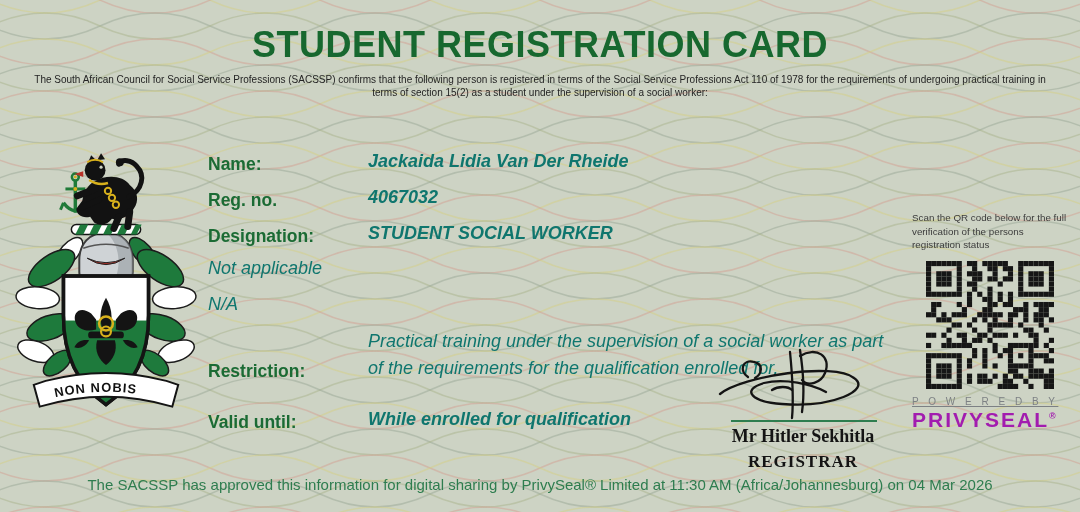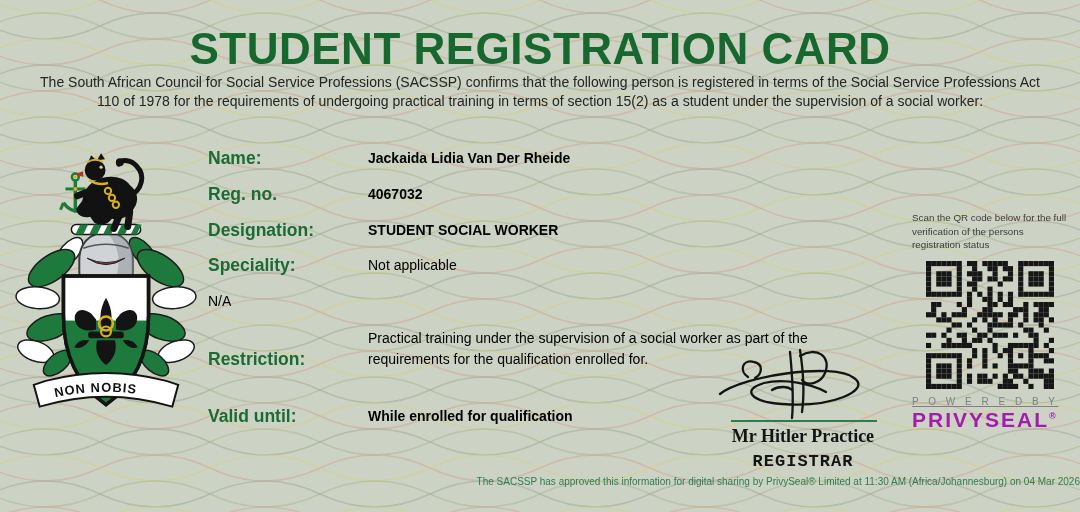--- a/index.html
+++ b/index.html
@@ -7,56 +7,56 @@
     position:relative;width:1080px;height:512px;overflow:hidden;
     background:#cdd3c4;
     font-family:"Liberation Sans", sans-serif;
     -webkit-font-smoothing:antialiased;
   }
   .waves{position:absolute;left:0;top:0;width:1080px;height:512px;}
   .layer{position:absolute;left:0;top:0;width:1080px;height:512px;}
 
   .title{
     position:absolute;top:24px;left:0;width:1080px;text-align:center;
-    font-size:44px;font-weight:bold;letter-spacing:.5px;color:#17682f;
+    font-size:36px;font-weight:bold;letter-spacing:.5px;color:#17682f;
   }
   .intro{
     position:absolute;top:73px;left:30px;width:1020px;text-align:center;
-    font-size:14px;line-height:1.33;color:#242424;
+    font-size:10px;line-height:1.33;color:#242424;
   }
 
   .crest{position:absolute;left:12px;top:140px;width:188px;height:275px;}
 
   .fields{position:absolute;left:208px;top:0;width:710px;}
   .frow{position:absolute;left:0;display:flex;align-items:flex-end;}
   .flabel{width:160px;flex:0 0 160px;font-size:17.5px;font-weight:bold;color:#1b6b34;}
-  .fvalue{width:530px;font-size:14px;color:#000000;line-height:1.5;}
+  .fvalue{width:530px;font-size:18px;color:#0f766e;line-height:1.5;font-style:italic;}
   .fvalue.vbold{font-weight:bold;}
 
   .sig-scribble{position:absolute;left:712px;top:346px;width:170px;height:76px;}
   .sig-line{position:absolute;left:731px;top:420px;width:146px;height:2px;background:#2e7d4f;}
   .sig-name{
     position:absolute;left:698px;top:426px;width:210px;text-align:center;
     font-family:"Liberation Serif", serif;font-size:18px;font-weight:bold;color:#141414;
   }
   .sig-title{
     position:absolute;left:698px;top:452px;width:210px;text-align:center;
-    font-family:Liberation Mono, monospace;font-size:17px;font-weight:bold;letter-spacing:1px;color:#141414;
+    font-family:Liberation Serif, serif;font-size:17px;font-weight:bold;letter-spacing:1px;color:#141414;
   }
 
   .qrblock{position:absolute;left:912px;top:211px;width:156px;}
   .qr-instruction{font-size:9.8px;line-height:1.4;color:#3c3c3c;}
   .qr-svg{display:block;margin:9px auto 0 auto;}
   .powered{margin-top:7px;font-size:10px;letter-spacing:3.5px;color:#7d8184;text-decoration:underline;}
   .brand{margin-top:1px;font-size:21px;font-weight:bold;letter-spacing:2px;color:#a21caf;}
   .brand sup{font-size:9px;letter-spacing:0;}
 
   .footer{
-    position:absolute;top:476px;left:0;width:1080px;text-align:right;
-    font-size:10px;color:#2e7d4f;
+    position:absolute;top:476px;left:0;width:1080px;text-align:center;
+    font-size:15px;color:#2e7d4f;
   }
 </style>
 </head>
 <body>
 
 <div class="card">
 
   <svg class="waves" id="wavesvg" xmlns="http://www.w3.org/2000/svg">
       <path d="M-10,0 Q45,26 100,0 Q155,-26 210,0 Q265,26 320,0 Q375,-26 430,0 Q485,26 540,0 Q595,-26 650,0 Q705,26 760,0 Q815,-26 870,0 Q925,26 980,0 Q1035,-26 1090,0 Q1145,26 1200,0 Q1255,-26 1310,0" fill="none" stroke="#d5d083" stroke-width="1.4" opacity="0.5"></path>
       <path d="M-10,0 Q45,-26 100,0 Q155,26 210,0 Q265,-26 320,0 Q375,26 430,0 Q485,-26 540,0 Q595,26 650,0 Q705,-26 760,0 Q815,26 870,0 Q925,-26 980,0 Q1035,26 1090,0 Q1145,-26 1200,0 Q1255,26 1310,0" fill="none" stroke="#d4a092" stroke-width="1.4" opacity="0.5"></path>
@@ -208,21 +208,20 @@
       </div>
       <div class="frow" style="top:184px">
         <div class="flabel">Reg. no.</div>
         <div class="fvalue vbold">4067032</div>
       </div>
       <div class="frow" style="top:220px">
         <div class="flabel">Designation:</div>
         <div class="fvalue vbold">STUDENT SOCIAL WORKER</div>
       </div>
       <div class="frow" style="top:255px">
-        <div class="flabel">Speciality:</div>
         <div class="fvalue">Not applicable</div>
       </div>
       <div class="frow" style="top:291px">
         <div class="fvalue">N/A</div>
       </div>
       <div class="frow" style="top:328px">
         <div class="flabel">Restriction:</div>
         <div class="fvalue" style="width:525px">Practical training under the supervision of a social worker as part of the requirements for the qualification enrolled for.</div>
       </div>
       <div class="frow" style="top:406px">
@@ -235,21 +234,21 @@
       <g fill="none" stroke="#141414" stroke-width="2.3" stroke-linecap="round">
         <path d="M8,48 C30,30 122,16 142,32 C160,44 120,62 70,58 C40,56 28,44 52,37 C72,32 100,38 114,46"></path>
         <path d="M78,6 C80,26 82,50 80,72"></path>
         <path d="M88,4 C92,30 92,52 90,66"></path>
         <path d="M88,10 C104,0 120,10 113,27 C109,37 96,41 90,34"></path>
         <path d="M36,31 C27,25 30,13 42,16 C52,18 50,28 43,32"></path>
         <path d="M60,44 C66,40 76,40 80,44"></path>
       </g>
     </svg>
     <div class="sig-line"></div>
-    <div class="sig-name">Mr Hitler Practice</div>
+    <div class="sig-name">Mr Hitler Sekhitla</div>
     <div class="sig-title">REGISTRAR</div>
 
     <div class="qrblock">
       <div class="qr-instruction">Scan the QR code below for the full verification of the persons registration status</div>
       <svg class="qr-svg" id="qrsvg" width="128" height="128" viewBox="0 0 125 125" xmlns="http://www.w3.org/2000/svg">
           <rect x="0" y="0" width="5" height="5" fill="#161616"></rect>
           <rect x="5" y="0" width="5" height="5" fill="#161616"></rect>
           <rect x="10" y="0" width="5" height="5" fill="#161616"></rect>
           <rect x="15" y="0" width="5" height="5" fill="#161616"></rect>
           <rect x="20" y="0" width="5" height="5" fill="#161616"></rect>

